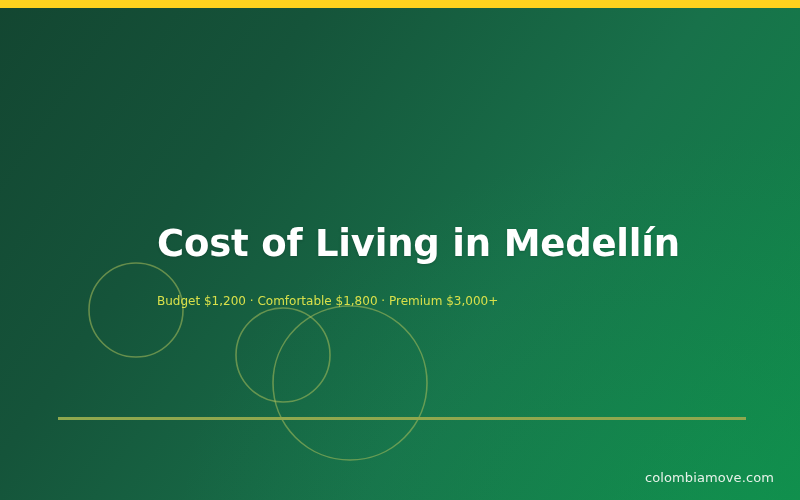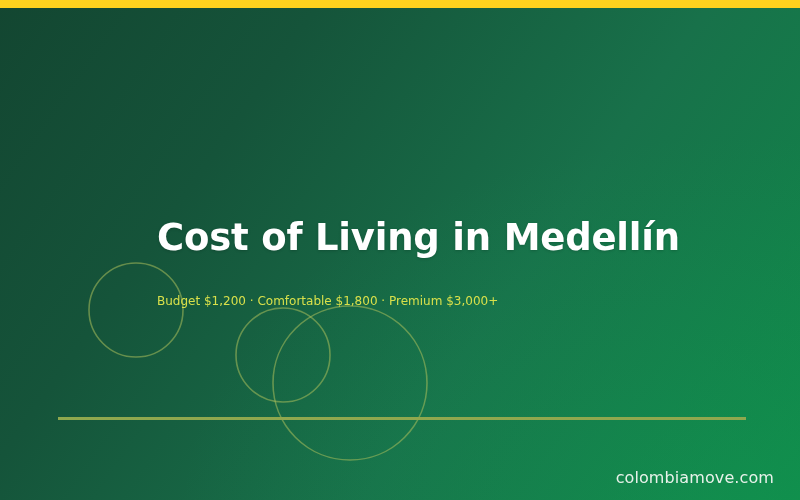--- a/index.html
+++ b/index.html
@@ -47,21 +47,21 @@
 
   .content {
     position: absolute;
     inset: 0;
     z-index: 4;
   }
 
   .title {
     position: absolute;
     left: 157px;
-    top: 216px;
+    top: 222px;
     margin: 0;
     font-size: 37px;
     line-height: 44px;
     font-weight: bold;
     color: #FFFFFF;
     letter-spacing: -0.2px;
     white-space: nowrap;
     text-shadow: 0 1px 3px rgba(0,0,0,0.17);
   }
 
@@ -85,21 +85,21 @@
     height: 3px;
     background: #8FA84E;
     z-index: 3;
   }
 
   .footer {
     position: absolute;
     right: 26px;
     top: 470px;
     margin: 0;
-    font-size: 16px;
+    font-size: 13px;
     line-height: 16px;
     color: #E8F2EA;
     white-space: nowrap;
     letter-spacing: 0.1px;
   }
 </style>
 </head>
 <body>
 
 <div id="slide">

